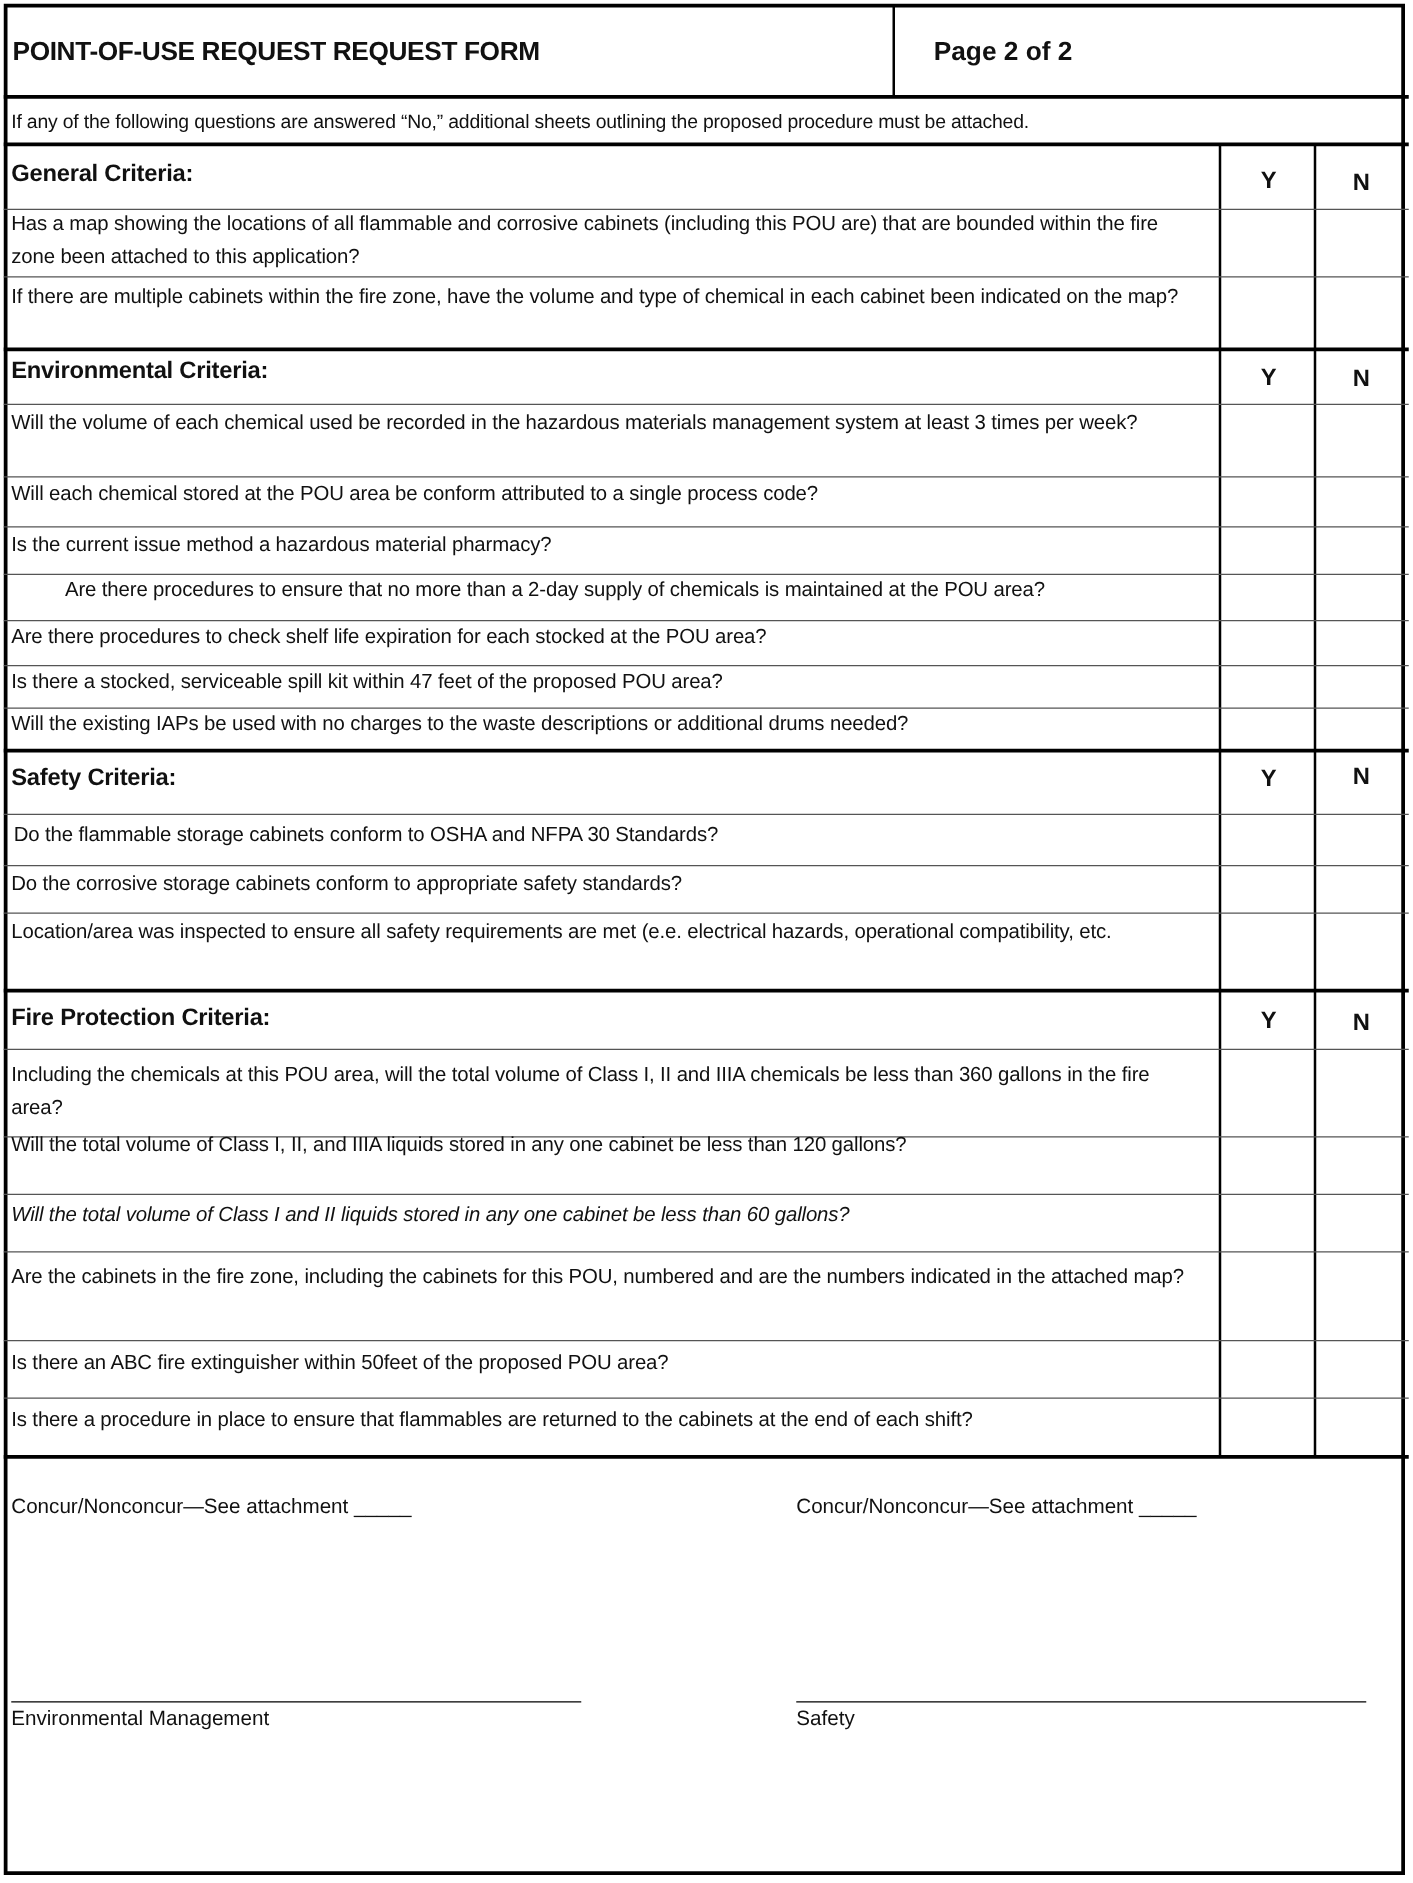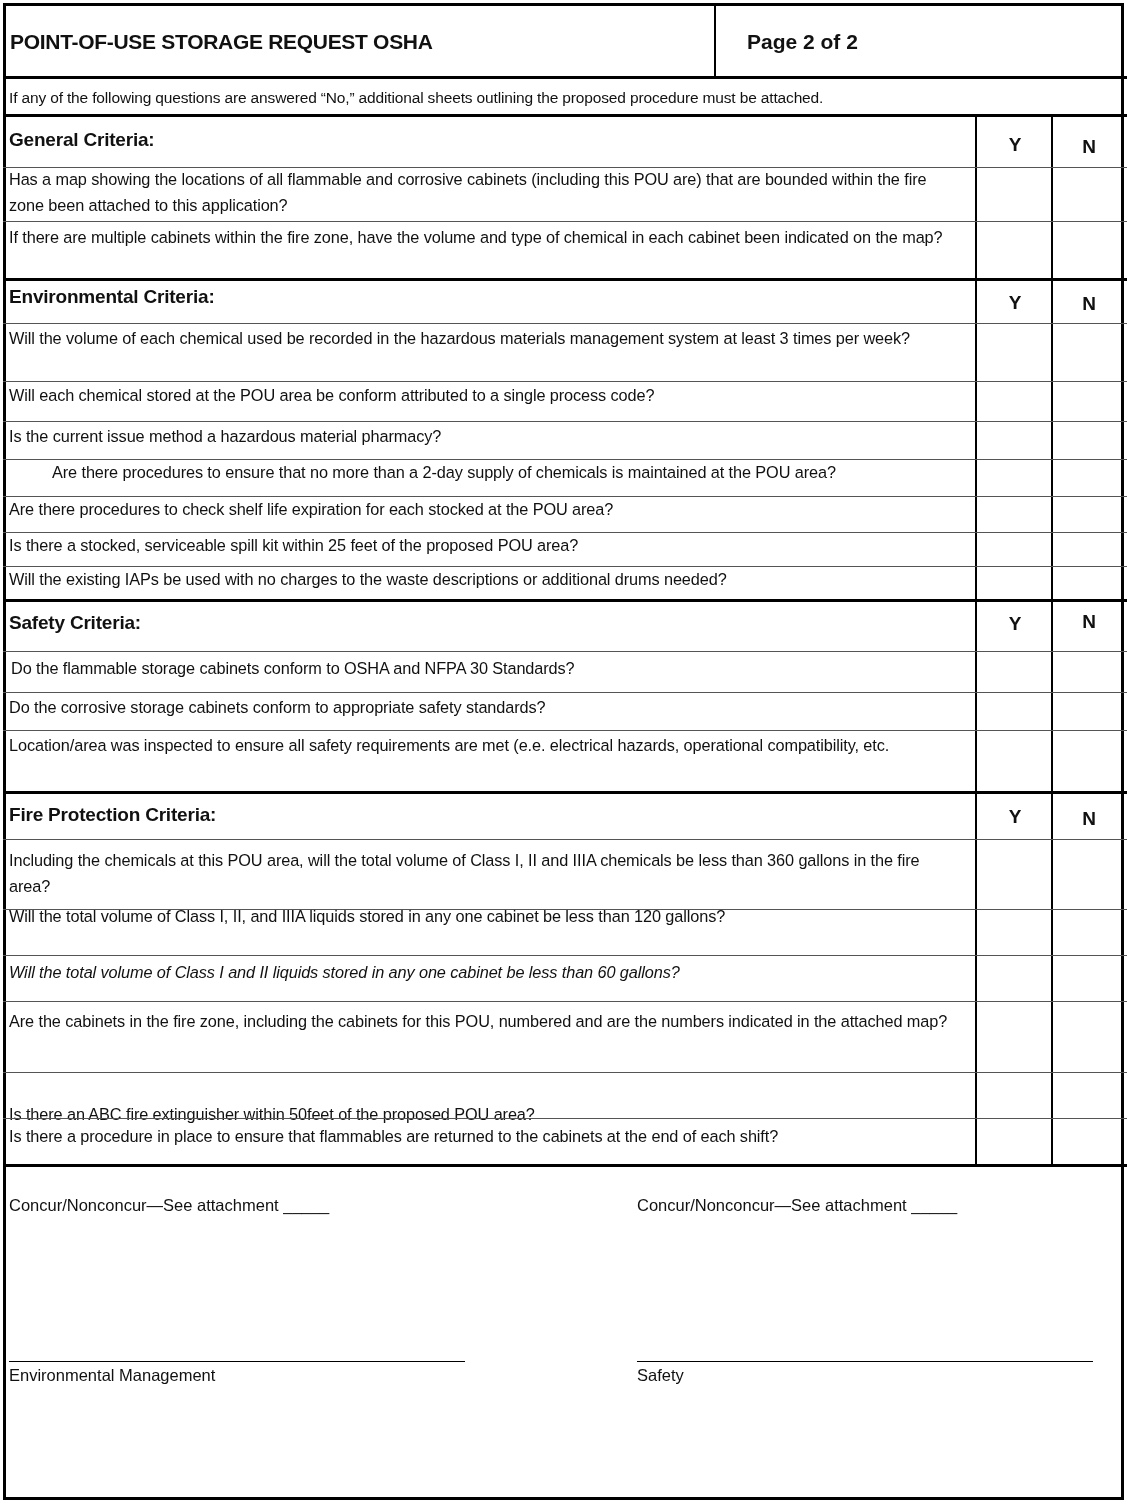--- a/index.html
+++ b/index.html
@@ -20,21 +20,21 @@
   .cell  { position:absolute; }
   .sig   { position:absolute; font-size:16.5px; }
   .sigline { position:absolute; height:1px; background:#000; width:456px; }
 </style>
 </head>
 <body>
 
 <div class="frame"></div>
 
 <div class="vline" style="left:714px;top:5px;height:73px;"></div>
-<div class="title">POINT-OF-USE STORAGE REQUEST OSHA</div>
+<div class="title">POINT-OF-USE REQUEST REQUEST FORM</div>
 <div class="page">Page 2 of 2</div>
 <div class="hline thick" style="top:76px;"></div>
 <div class="instr">If any of the following questions are answered “No,” additional sheets outlining the proposed procedure must be attached.</div>
 <div class="hline thick" style="top:114px;"></div>
 
 <div class="vline" style="left:975px;top:116px;height:1050px;"></div>
 <div class="vline" style="left:1051px;top:116px;height:1050px;"></div>
 
 <div class="sec" style="top:129px;">General Criteria:</div>
 <div class="yn" style="left:1005px;top:134px;">Y</div>
@@ -52,21 +52,21 @@
 <div class="q" style="top:326px;">Will the volume of each chemical used be recorded in the hazardous materials management system at least 3 times per week?</div>
 <div class="hline thin" style="top:381px;"></div>
 <div class="q" style="top:383px;">Will each chemical stored at the POU area be conform attributed to a single process code?</div>
 <div class="hline thin" style="top:421px;"></div>
 <div class="q" style="top:424px;">Is the current issue method a hazardous material pharmacy?</div>
 <div class="hline thin" style="top:459px;"></div>
 <div class="q" style="top:460px;margin-left:43px;">Are there procedures to ensure that no more than a 2-day supply of chemicals is maintained at the POU area?</div>
 <div class="hline thin" style="top:496px;"></div>
 <div class="q" style="top:497px;">Are there procedures to check shelf life expiration for each stocked at the POU area?</div>
 <div class="hline thin" style="top:532px;"></div>
-<div class="q" style="top:533px;">Is there a stocked, serviceable spill kit within 25 feet of the proposed POU area?</div>
+<div class="q" style="top:533px;">Is there a stocked, serviceable spill kit within 47 feet of the proposed POU area?</div>
 <div class="hline thin" style="top:566px;"></div>
 <div class="q" style="top:567px;">Will the existing IAPs be used with no charges to the waste descriptions or additional drums needed?</div>
 <div class="hline thick" style="top:599px;"></div>
 
 <div class="sec" style="top:612px;">Safety Criteria:</div>
 <div class="yn" style="left:1005px;top:613px;">Y</div>
 <div class="yn" style="left:1079px;top:611px;">N</div>
 <div class="hline thin" style="top:651px;"></div>
 <div class="q" style="top:656px;left:11px;">Do the flammable storage cabinets conform to OSHA and NFPA 30 Standards?</div>
 <div class="hline thin" style="top:692px;"></div>
@@ -80,21 +80,21 @@
 <div class="yn" style="left:1079px;top:808px;">N</div>
 <div class="hline thin" style="top:839px;"></div>
 <div class="q" style="top:848px;">Including the chemicals at this POU area, will the total volume of Class I, II and IIIA chemicals be less than 360 gallons in the fire area?</div>
 <div class="hline thin" style="top:909px;"></div>
 <div class="q" style="top:904px;">Will the total volume of Class I, II, and IIIA liquids stored in any one cabinet be less than 120 gallons?</div>
 <div class="hline thin" style="top:955px;"></div>
 <div class="q" style="top:960px;font-style:italic;">Will the total volume of Class I and II liquids stored in any one cabinet be less than 60 gallons?</div>
 <div class="hline thin" style="top:1001px;"></div>
 <div class="q" style="top:1009px;">Are the cabinets in the fire zone, including the cabinets for this POU, numbered and are the numbers indicated in the attached map?</div>
 <div class="hline thin" style="top:1072px;"></div>
-<div class="q" style="top:1078px;margin-top:24px;">Is there an ABC fire extinguisher within 50feet of the proposed POU area?</div>
+<div class="q" style="top:1078px;">Is there an ABC fire extinguisher within 50feet of the proposed POU area?</div>
 <div class="hline thin" style="top:1118px;"></div>
 <div class="q" style="top:1124px;">Is there a procedure in place to ensure that flammables are returned to the cabinets at the end of each shift?</div>
 <div class="hline thick" style="top:1164px;"></div>
 
 <div class="cell" style="left:977px;top:168px;width:74px;height:53px;"></div>
 <div class="cell" style="left:1053px;top:168px;width:72px;height:53px;"></div>
 <div class="cell" style="left:977px;top:222px;width:74px;height:56px;"></div>
 <div class="cell" style="left:1053px;top:222px;width:72px;height:56px;"></div>
 
 <div class="sig" style="left:9px;top:1196px;">Concur/Nonconcur—See attachment _____</div>

